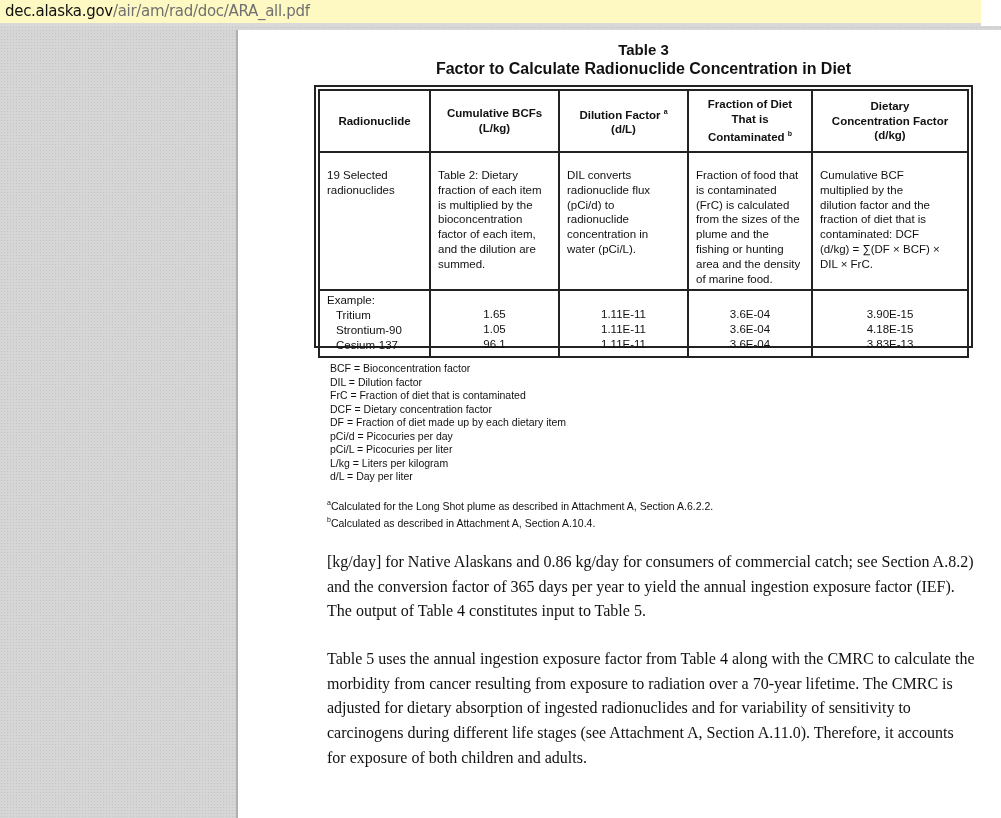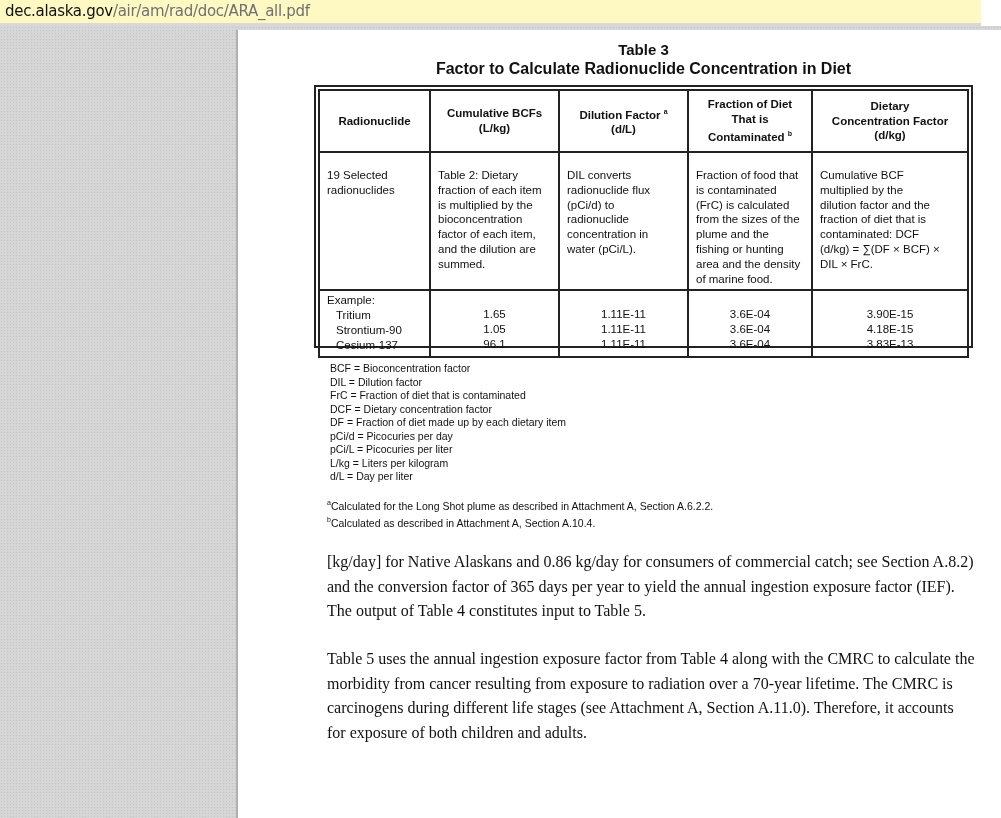--- a/index.html
+++ b/index.html
@@ -150,15 +150,16 @@
 </div>
 
 <div class="pdf body-text" id="para1">
     <span class="line">[kg/day] for Native Alaskans and 0.86 kg/day for consumers of commercial catch; see Section A.8.2)</span>
     <span class="line">and the conversion factor of 365 days per year to yield the annual ingestion exposure factor (IEF).</span>
     <span class="line">The output of Table 4 constitutes input to Table 5.</span>
   </div>
 <div class="pdf body-text" id="para2">
     <span class="line">Table 5 uses the annual ingestion exposure factor from Table 4 along with the CMRC to calculate the</span>
     <span class="line">morbidity from cancer resulting from exposure to radiation over a 70-year lifetime.  The CMRC is</span>
+    <span class="line">adjusted for dietary absorption of ingested radionuclides and for variability of sensitivity to</span>
     <span class="line">carcinogens during different life stages (see Attachment A, Section A.11.0).  Therefore, it accounts</span>
     <span class="line">for exposure of both children and adults.</span>
   </div>
 
 </body></html>

